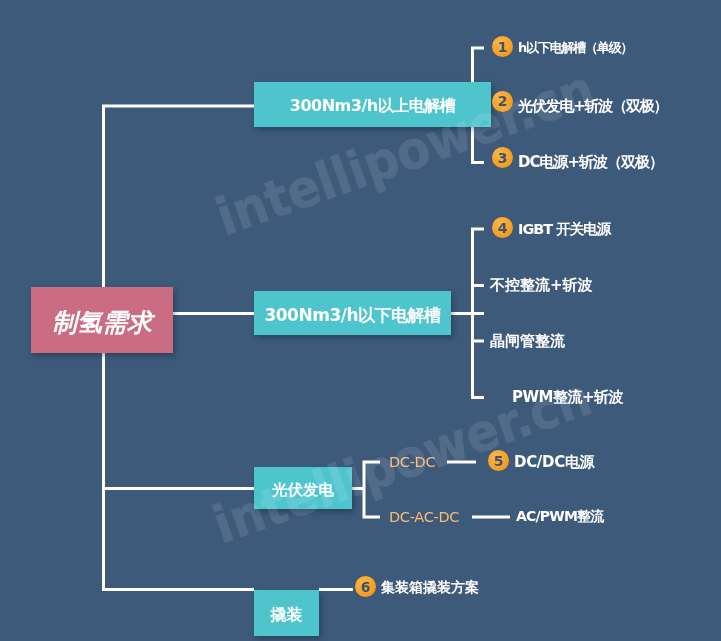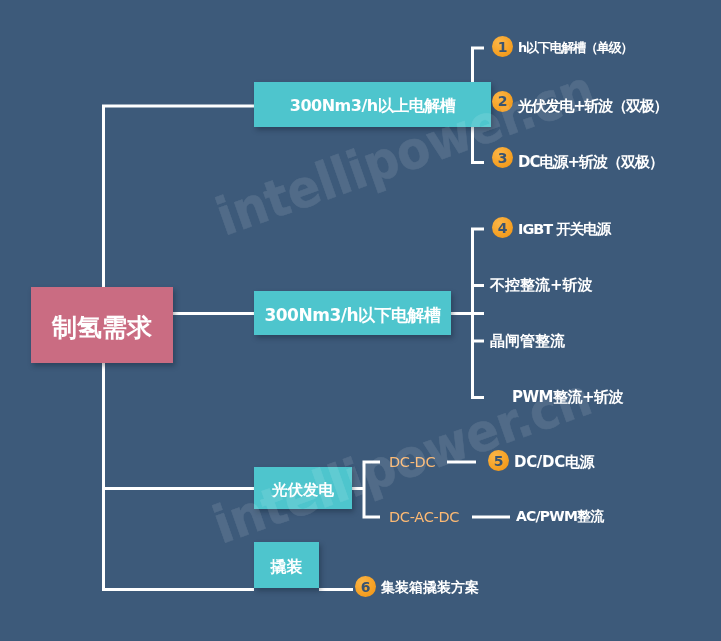--- a/index.html
+++ b/index.html
@@ -13,25 +13,25 @@
   .lines{position:absolute;left:0;top:0;width:721px;height:641px;}
   .node{
     position:absolute;
     display:flex;align-items:center;justify-content:center;
     color:#fff;font-weight:bold;
     box-shadow:2px 3px 5px rgba(15,25,40,0.35);
   }
   .node.teal{background:#4ec5cd;}
   .node > span{transform:translateY(2px);}
   .node.pink{background:#ca6c82;}
-  #root-node{left:31px;top:287px;width:142px;height:76px;font-size:25px;}
+  #root-node{left:31px;top:287px;width:142px;height:66px;font-size:25px;font-style:italic;}
   #branch1-node{left:254px;top:82px;width:237px;height:45px;font-size:16px;letter-spacing:-0.5px;}
   #branch2-node{left:254px;top:291px;width:197px;height:44px;font-size:17px;letter-spacing:-0.5px;}
   #branch3-node{left:254px;top:467px;width:98px;height:42px;font-size:15.5px;}
-  #branch4-node{left:254px;top:542px;width:65px;height:46px;font-size:16px;}
+  #branch4-node{left:254px;top:590px;width:65px;height:46px;font-size:16px;}
   .leaf{
     position:absolute;
     display:flex;align-items:center;
     height:24px;
     color:#fff;font-weight:bold;
   }
   .badge{
     width:21px;height:21px;border-radius:50%;
     background:radial-gradient(circle at 35% 30%, #fcb648 0%, #f6a226 55%, #ee9212 100%);
     color:#3a5470;

